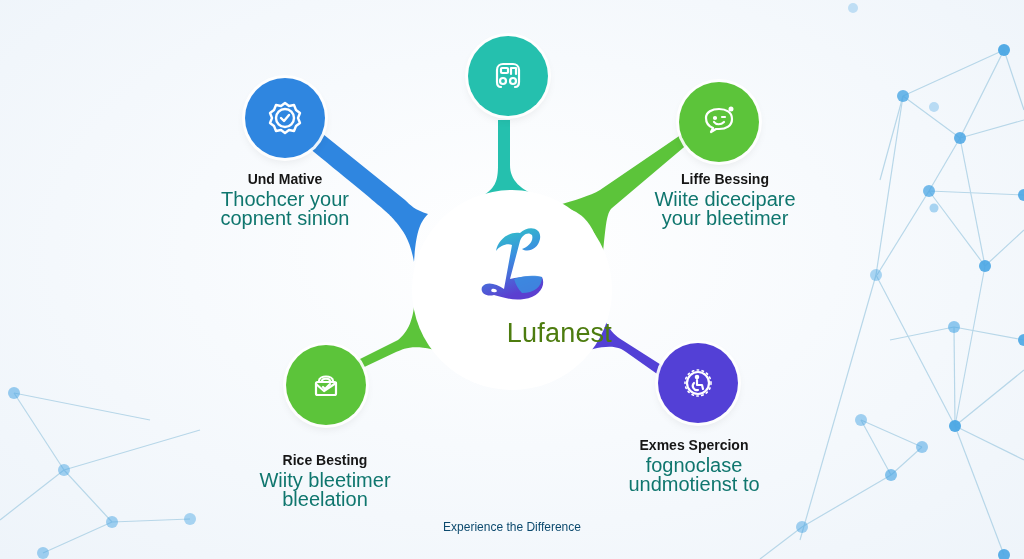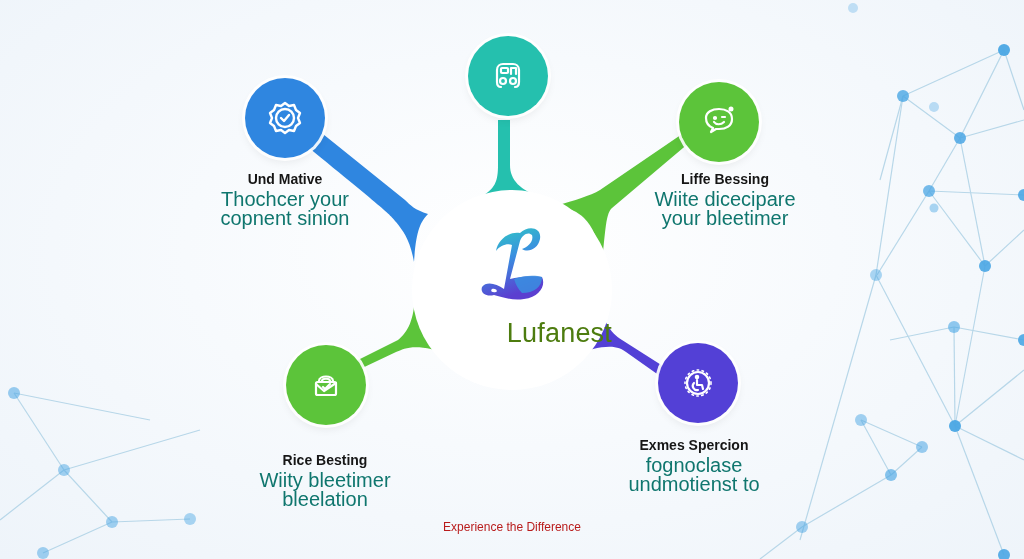--- a/index.html
+++ b/index.html
@@ -23,21 +23,21 @@
     position:absolute; width:80px; height:80px; border-radius:50%;
     box-shadow: 0 0 0 3px rgba(255,255,255,0.9), 0 4px 10px rgba(0,0,0,0.08);
     display:flex; align-items:center; justify-content:center; cursor:pointer;
   }
   .node svg { width:40px; height:40px; }
   .label-block { position:absolute; text-align:center; }
   .label-title { font-weight:bold; font-size:14px; color:#161616; line-height:22px; }
   .label-desc { font-size:20px; color:#0f766e; line-height:19px; }
   .footer {
     position:absolute; left:0; width:1024px; top:520px; text-align:center;
-    font-size:12px; color:#b91c1c;
+    font-size:12px; color:#0c4a6e;
   }
 </style>
 </head>
 <body>
 
 <svg class="bg-net" viewBox="0 0 1024 559">
   <g stroke="#a9cfe4" stroke-width="1.2" opacity="0.8" fill="none">
     <line x1="1004" y1="50" x2="903" y2="96"></line>
     <line x1="1004" y1="50" x2="960" y2="138"></line>
     <line x1="1004" y1="50" x2="1024" y2="110"></line>

